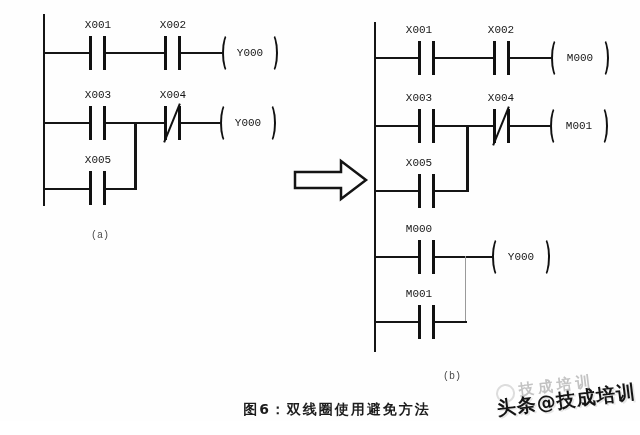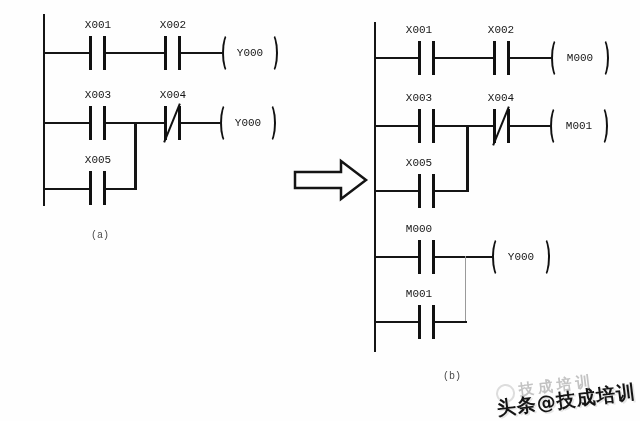--- a/index.html
+++ b/index.html
@@ -152,18 +152,19 @@
   <div class="v" style="left:465px; top:256px; width:1px; height:66px; background:#9a9a9a;"></div>
   <div class="h" style="left:374px; top:321px; width:93px;"></div>
   <div class="lbl" style="left:394px; top:288px;">M001</div>
   <div class="contact" style="left:418px; top:305px;">
     <div class="bar l"></div>
       <div class="bar r"></div>
   </div>
 
   <div class="sub-lbl" style="left:430px; top:371px;">(b)</div>
 
+  <div class="caption">图6：双线圈使用避免方法</div>
 
   <div class="wm-logo"></div>
   <div class="wm-faint">技成培训</div>
   <div class="wm-main">头条@技成培训</div>
 
 </div>
 
 </body></html>

